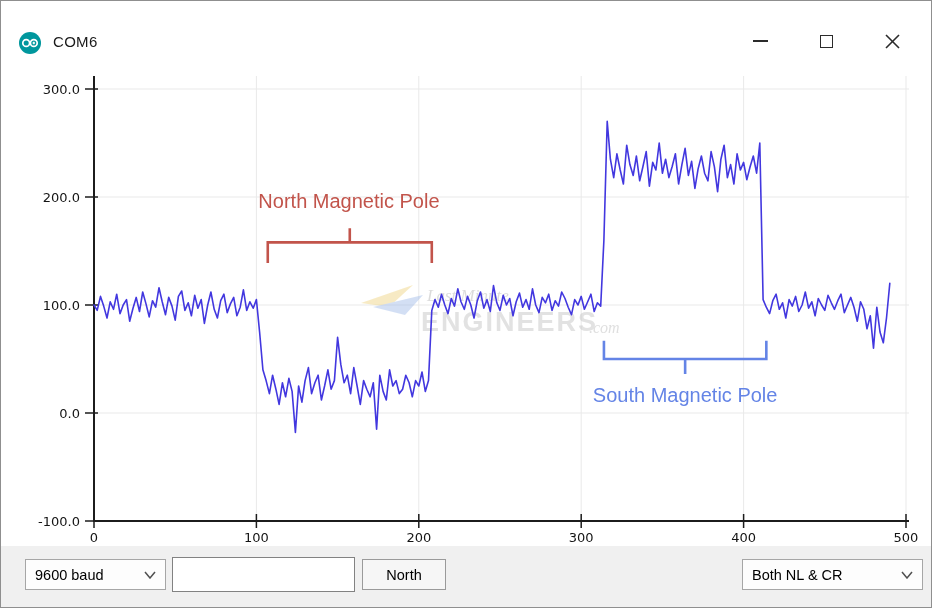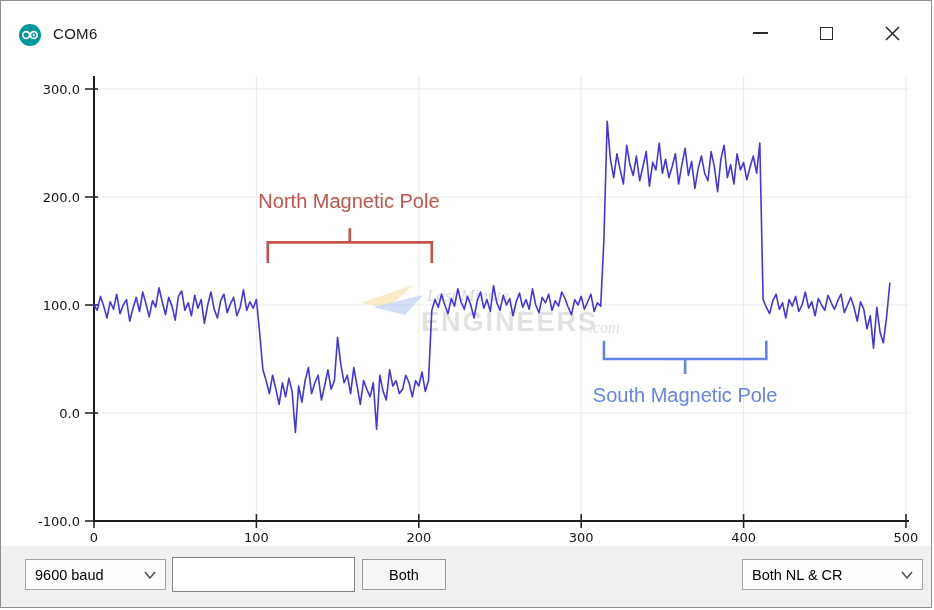--- a/index.html
+++ b/index.html
@@ -1,20 +1,20 @@
 <!DOCTYPE html>
 <html><head>
 <meta charset="utf-8">
 <style>
   html,body{margin:0;padding:0;background:#fff;}
   *{box-sizing:border-box;}
   body{font-family:"Liberation Sans",sans-serif;}
   .window{position:relative;width:932px;height:608px;border:1px solid #8f8f8f;background:#fff;overflow:hidden;}
   
-  .titlebar{position:absolute;top:4px;left:0;right:0;height:56px;background:#fff;z-index:3;}
+  .titlebar{position:absolute;top:12px;left:0;right:0;height:56px;background:#fff;z-index:3;}
   .app-icon{position:absolute;left:17px;top:18px;width:24px;height:24px;}
   .window-title{position:absolute;left:52px;top:20px;font-size:15px;color:#1a1a1a;letter-spacing:.3px;}
   .win-controls{position:absolute;right:6px;top:0;height:56px;display:flex;}
   .win-btn{width:66px;height:56px;display:flex;align-items:center;justify-content:center;background:transparent;border:none;cursor:pointer;padding:0;}
   .min-glyph{width:15px;height:2px;background:#2b2b2b;}
   .max-glyph{width:13px;height:13px;border:1.5px solid #2b2b2b;background:transparent;}
   
   #chart{position:absolute;left:0;top:0;z-index:1;}
   .grid{stroke:#e9e9e9;stroke-width:1;}
   .axis{stroke:#1c1c1c;stroke-width:2;fill:none;}
@@ -125,21 +125,21 @@
   </div>
 
   <div class="bottombar">
     <div class="combo combo-baud">
       <span class="lbl">9600 baud</span>
       <svg class="chev" viewBox="0 0 12 8">
         <polyline points="1,1 6,7 11,1" fill="none" stroke="#505050" stroke-width="1.5"></polyline>
       </svg>
     </div>
     <input class="send-input" type="text" value="" style="">
-    <button class="send-btn">Both</button>
+    <button class="send-btn">North</button>
     <div class="combo combo-ending">
       <span class="lbl">Both NL &amp; CR</span>
       <svg class="chev" viewBox="0 0 12 8">
         <polyline points="1,1 6,7 11,1" fill="none" stroke="#505050" stroke-width="1.5"></polyline>
       </svg>
     </div>
   </div>
 </div>
 
 </body></html>

